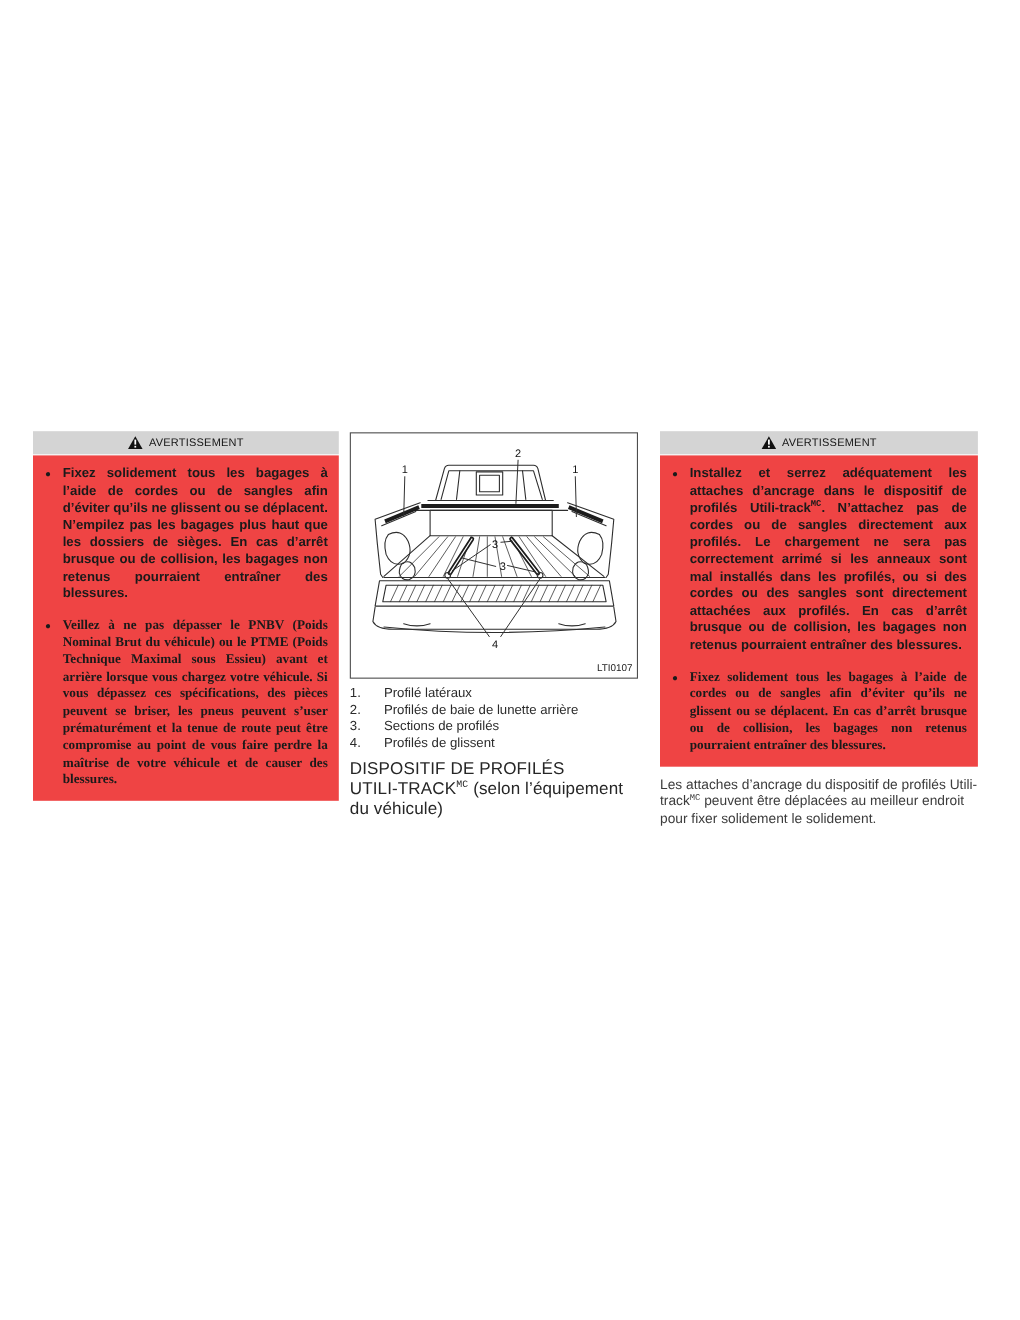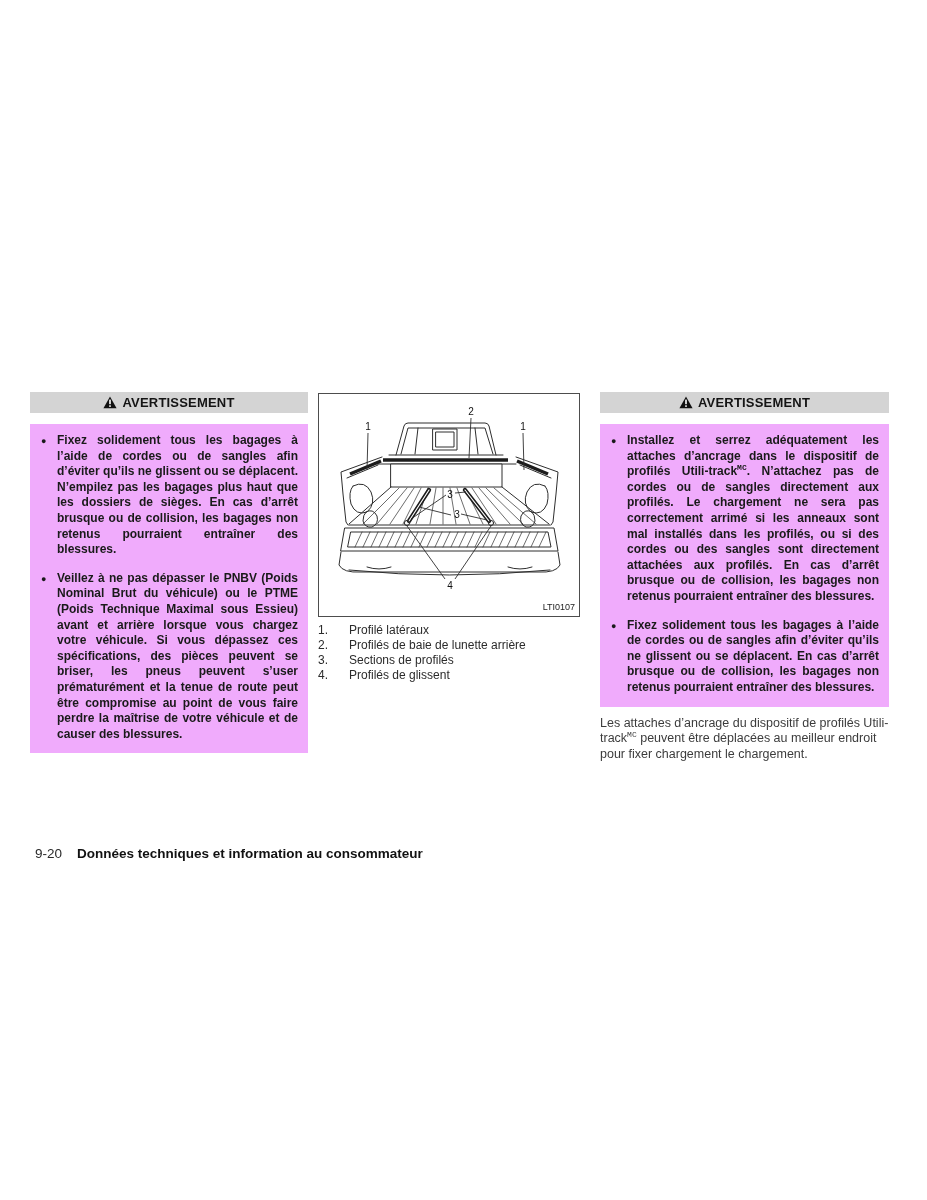--- a/index.html
+++ b/index.html
@@ -7,25 +7,25 @@
     position:relative;width:927px;height:1200px;background:#ffffff;overflow:hidden;
     font-family:"Liberation Sans", sans-serif;color:#1f1f1f;
   }
   
   .warning-box{position:absolute;}
   .wb-left{left:30px;top:392px;width:278px;}
   .wb-right{left:600px;top:392px;width:289px;}
   .warning-title-bar{
     background:#d4d4d4;height:21px;display:flex;align-items:center;justify-content:center;gap:5px;
   }
-  .warning-title{font-weight:bold;font-size:13px;letter-spacing:.2px;color:#141414;}
-  .warning-body{background:#f0abfc;margin-top:11px;padding:9px 10px 11px 10px;}
+  .warning-title{font-weight:normal;font-size:10px;letter-spacing:.2px;color:#141414;}
+  .warning-body{background:#ef4444;margin-top:1px;padding:9px 10px 11px 10px;}
   .w-item{position:relative;padding-left:17px;font-weight:bold;font-size:12px;
     line-height:15.6px;text-align:justify;color:#1a1a1a;margin-bottom:13px;}
-  .w-item:last-child{margin-bottom:0;}
+  .w-item:last-child{margin-bottom:0;font-family:Liberation Serif, serif;}
   .dot{position:absolute;left:1px;top:0;}
   .dot::before{content:"\25CF";font-size:9px;line-height:15.6px;}
   sup.tm{font-size:8px;vertical-align:super;line-height:0;font-family:Liberation Mono, monospace;}
   
   .col-mid{position:absolute;left:318px;top:393px;width:262px;}
   .fig-frame{margin:0;width:262px;height:224px;border:1px solid #4d4d4d;box-sizing:border-box;background:#fff;}
   .fig-frame svg{display:block;width:100%;height:100%;}
   .legend{margin-top:6px;}
   .legend-row{display:flex;font-size:12px;line-height:15px;color:#2b2b2b;}
   .legend-num{width:31px;flex:none;}
@@ -168,20 +168,23 @@
       <div class="legend-row">
         <span class="legend-num">3.</span>
         <span class="legend-label">Sections de profilés</span>
       </div>
       <div class="legend-row">
         <span class="legend-num">4.</span>
         <span class="legend-label">Profilés de glissent</span>
       </div>
     </div>
 
+    <h2 class="section-heading"><span>DISPOSITIF DE PROFILÉS</span><br>
+      <span>UTILI-TRACK</span><sup class="tm">MC</sup><span> (selon l’équipement du véhicule)</span>
+    </h2>
   </section>
 
   <section class="warning-box wb-right">
     <div class="warning-title-bar">
       <svg width="14" height="13" viewBox="0 0 14 13">
         <path d="M7 0.5 L13.6 12.2 H0.4 Z" fill="#111"></path>
         <rect x="6.2" y="3.6" width="1.6" height="4.6" fill="#fff"></rect>
         <rect x="6.2" y="9.3" width="1.6" height="1.6" fill="#fff"></rect>
       </svg>
       <span class="warning-title">AVERTISSEMENT</span>
@@ -189,21 +192,17 @@
     <div class="warning-body">
       <div class="w-item">
         <span class="dot"></span>
         <span>Installez et serrez adéquatement les attaches d’ancrage dans le dispositif de profilés Utili-track</span><sup class="tm">MC</sup><span>. N’attachez pas de cordes ou de sangles directement aux profilés. Le chargement ne sera pas correctement arrimé si les anneaux sont mal installés dans les profilés, ou si des cordes ou des sangles sont directement attachées aux profilés. En cas d’arrêt brusque ou de collision, les bagages non retenus pourraient entraîner des blessures.</span>
       </div>
       <div class="w-item">
         <span class="dot"></span>
         <span>Fixez solidement tous les bagages à l’aide de cordes ou de sangles afin d’éviter qu’ils ne glissent ou se déplacent. En cas d’arrêt brusque ou de collision, les bagages non retenus pourraient entraîner des blessures.</span>
       </div>
     </div>
-    <p class="note"><span>Les attaches d’ancrage du dispositif de profilés Utili-track</span><sup class="tm">MC</sup><span> peuvent être déplacées au meilleur endroit pour fixer chargement le chargement.</span></p>
+    <p class="note"><span>Les attaches d’ancrage du dispositif de profilés Utili-track</span><sup class="tm">MC</sup><span> peuvent être déplacées au meilleur endroit pour fixer solidement le solidement.</span></p>
   </section>
 
-  <footer class="footer">
-    <span class="page-num">9-20</span>
-    <span class="footer-title">Données techniques et information au consommateur</span>
-  </footer>
 
 </div>
 
 </body></html>

